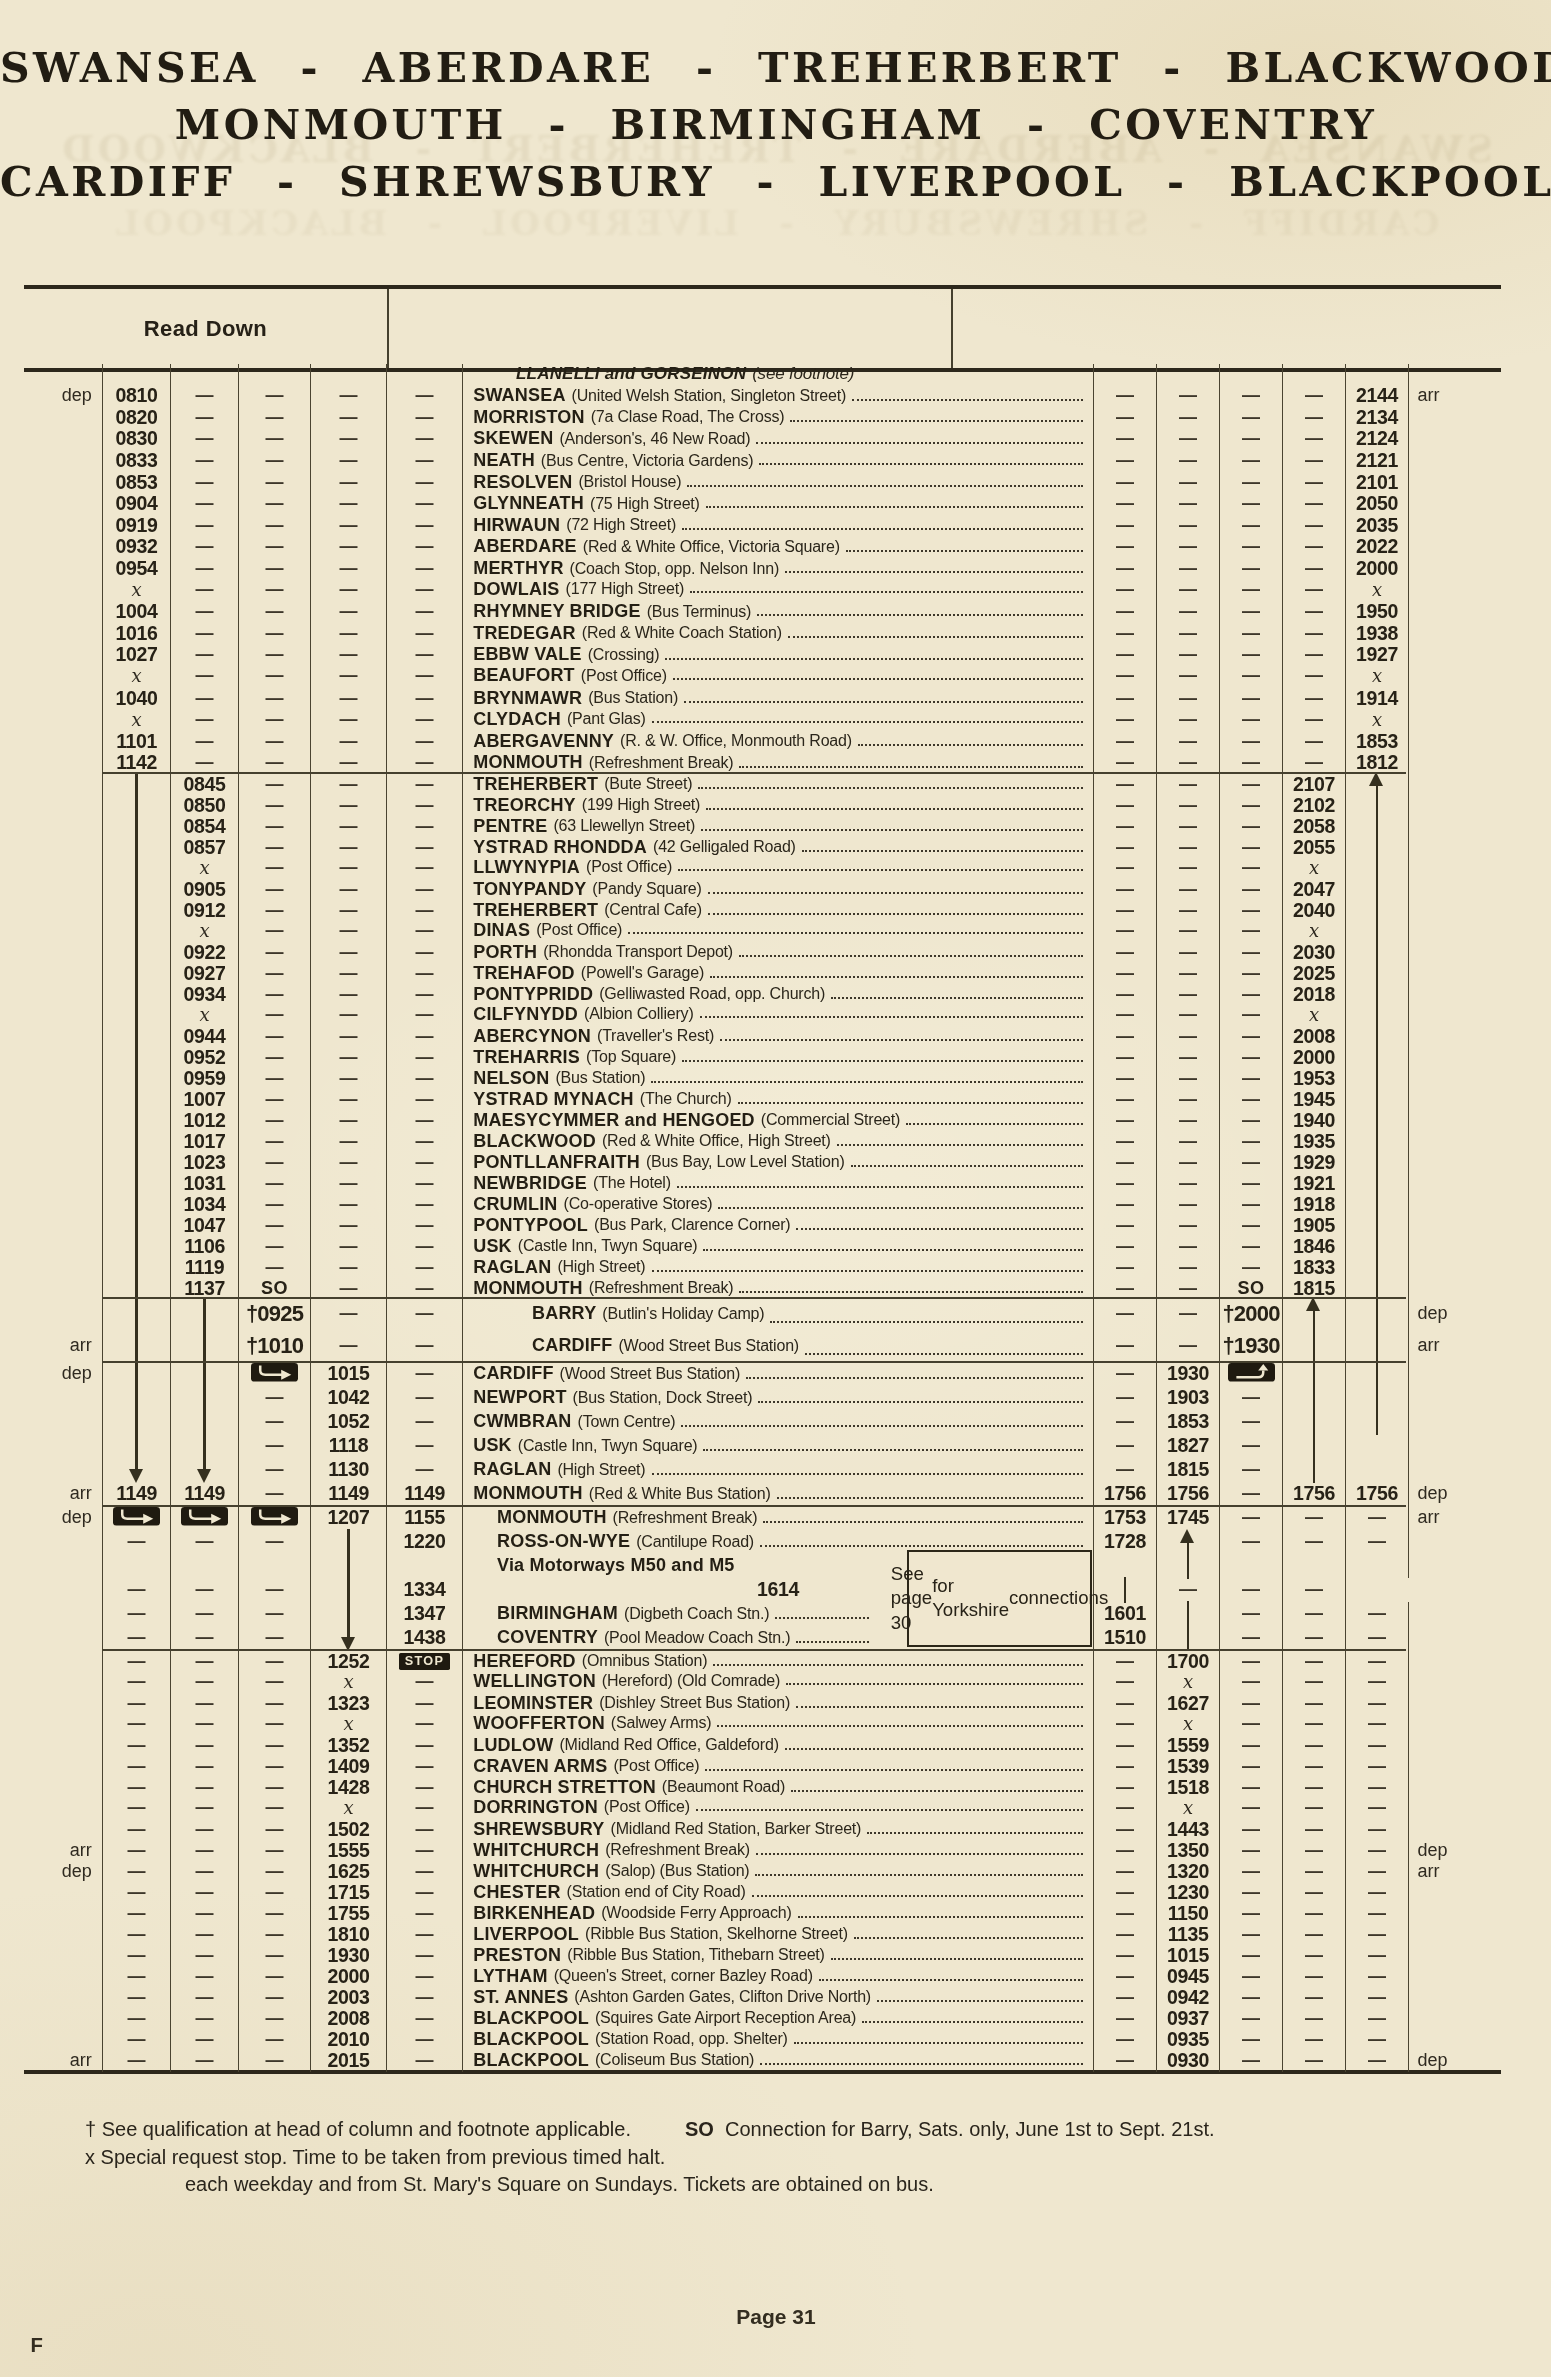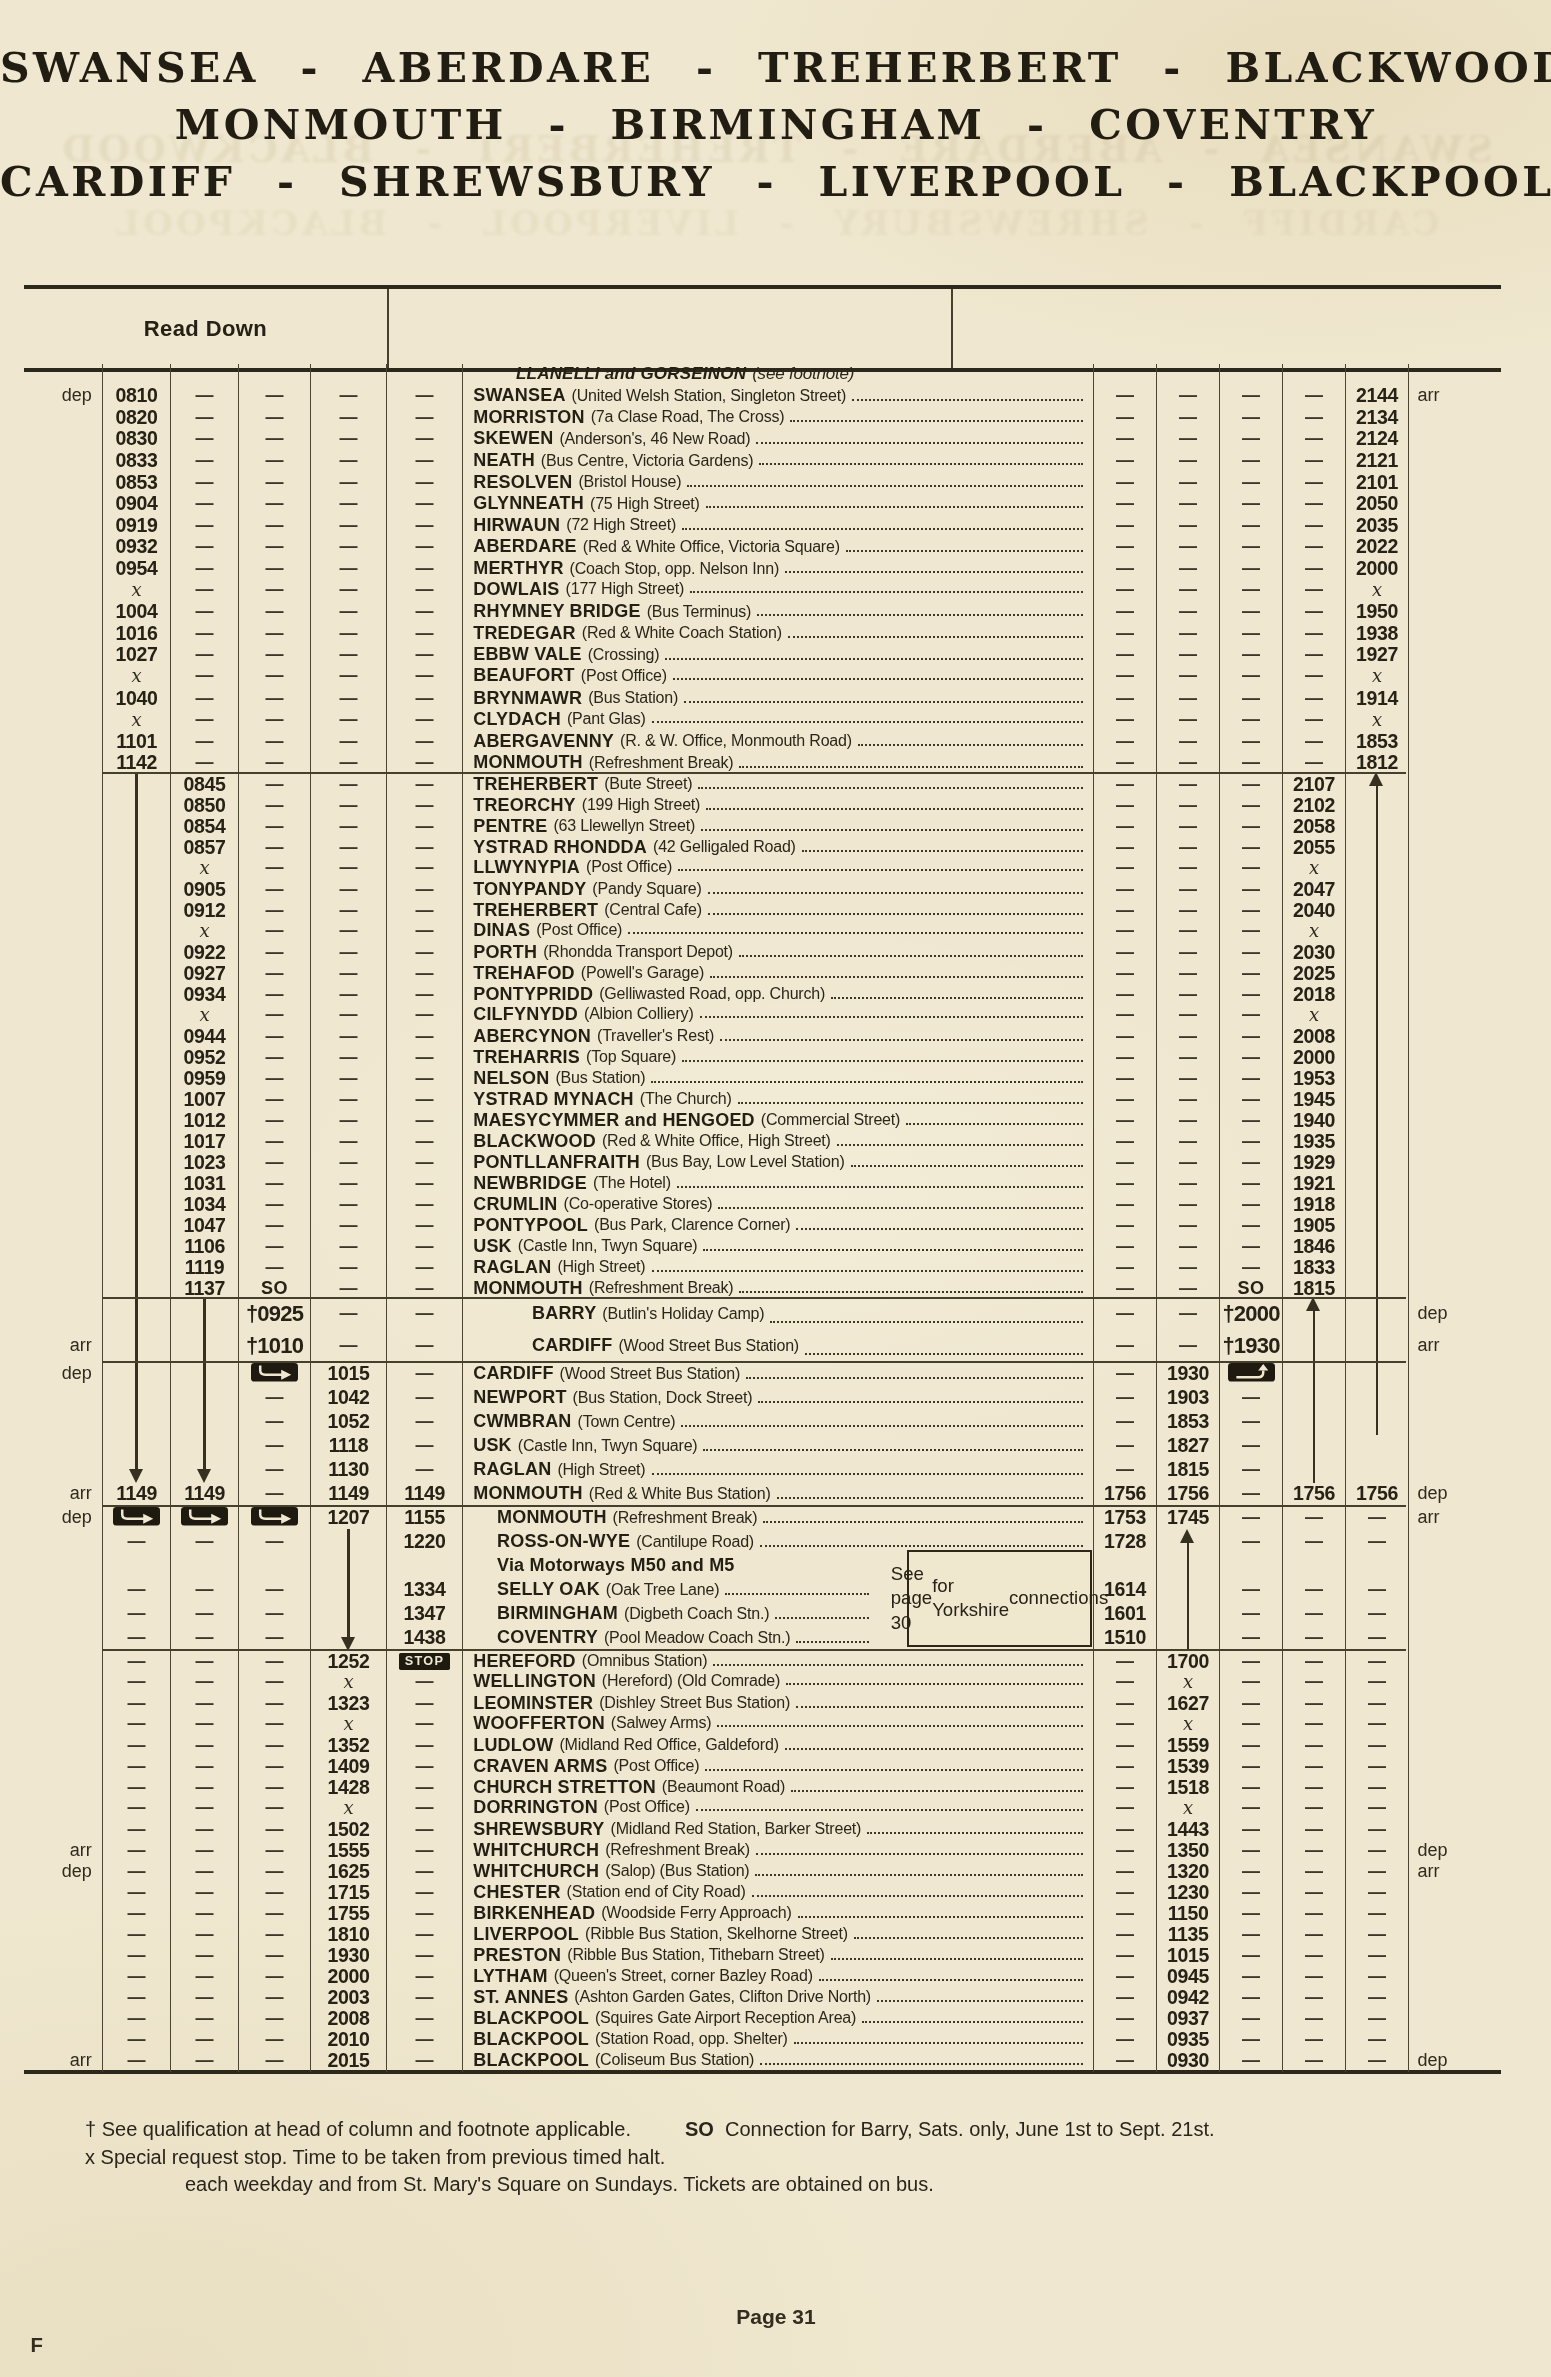--- a/index.html
+++ b/index.html
@@ -2280,25 +2280,20 @@
         </div>
         <div class="c">
           <div class="dash">—</div>
         </div>
         <div class="c">
           <div class="aline"></div>
         </div>
         <div class="c">
           <div class="tm">1334</div>
         </div>
-        <div class="c nm">
-          <div class="sn">SELLY OAK</div>
-          <div class="sd">(Oak Tree Lane)</div>
-          <div class="dots" style="margin-right: 216px;"></div>
-        </div>
         <div class="c">
           <div class="tm">1614</div>
         </div>
         <div class="c">
           <div class="aline"></div>
         </div>
         <div class="c">
           <div class="dash">—</div>
         </div>
         <div class="c">

